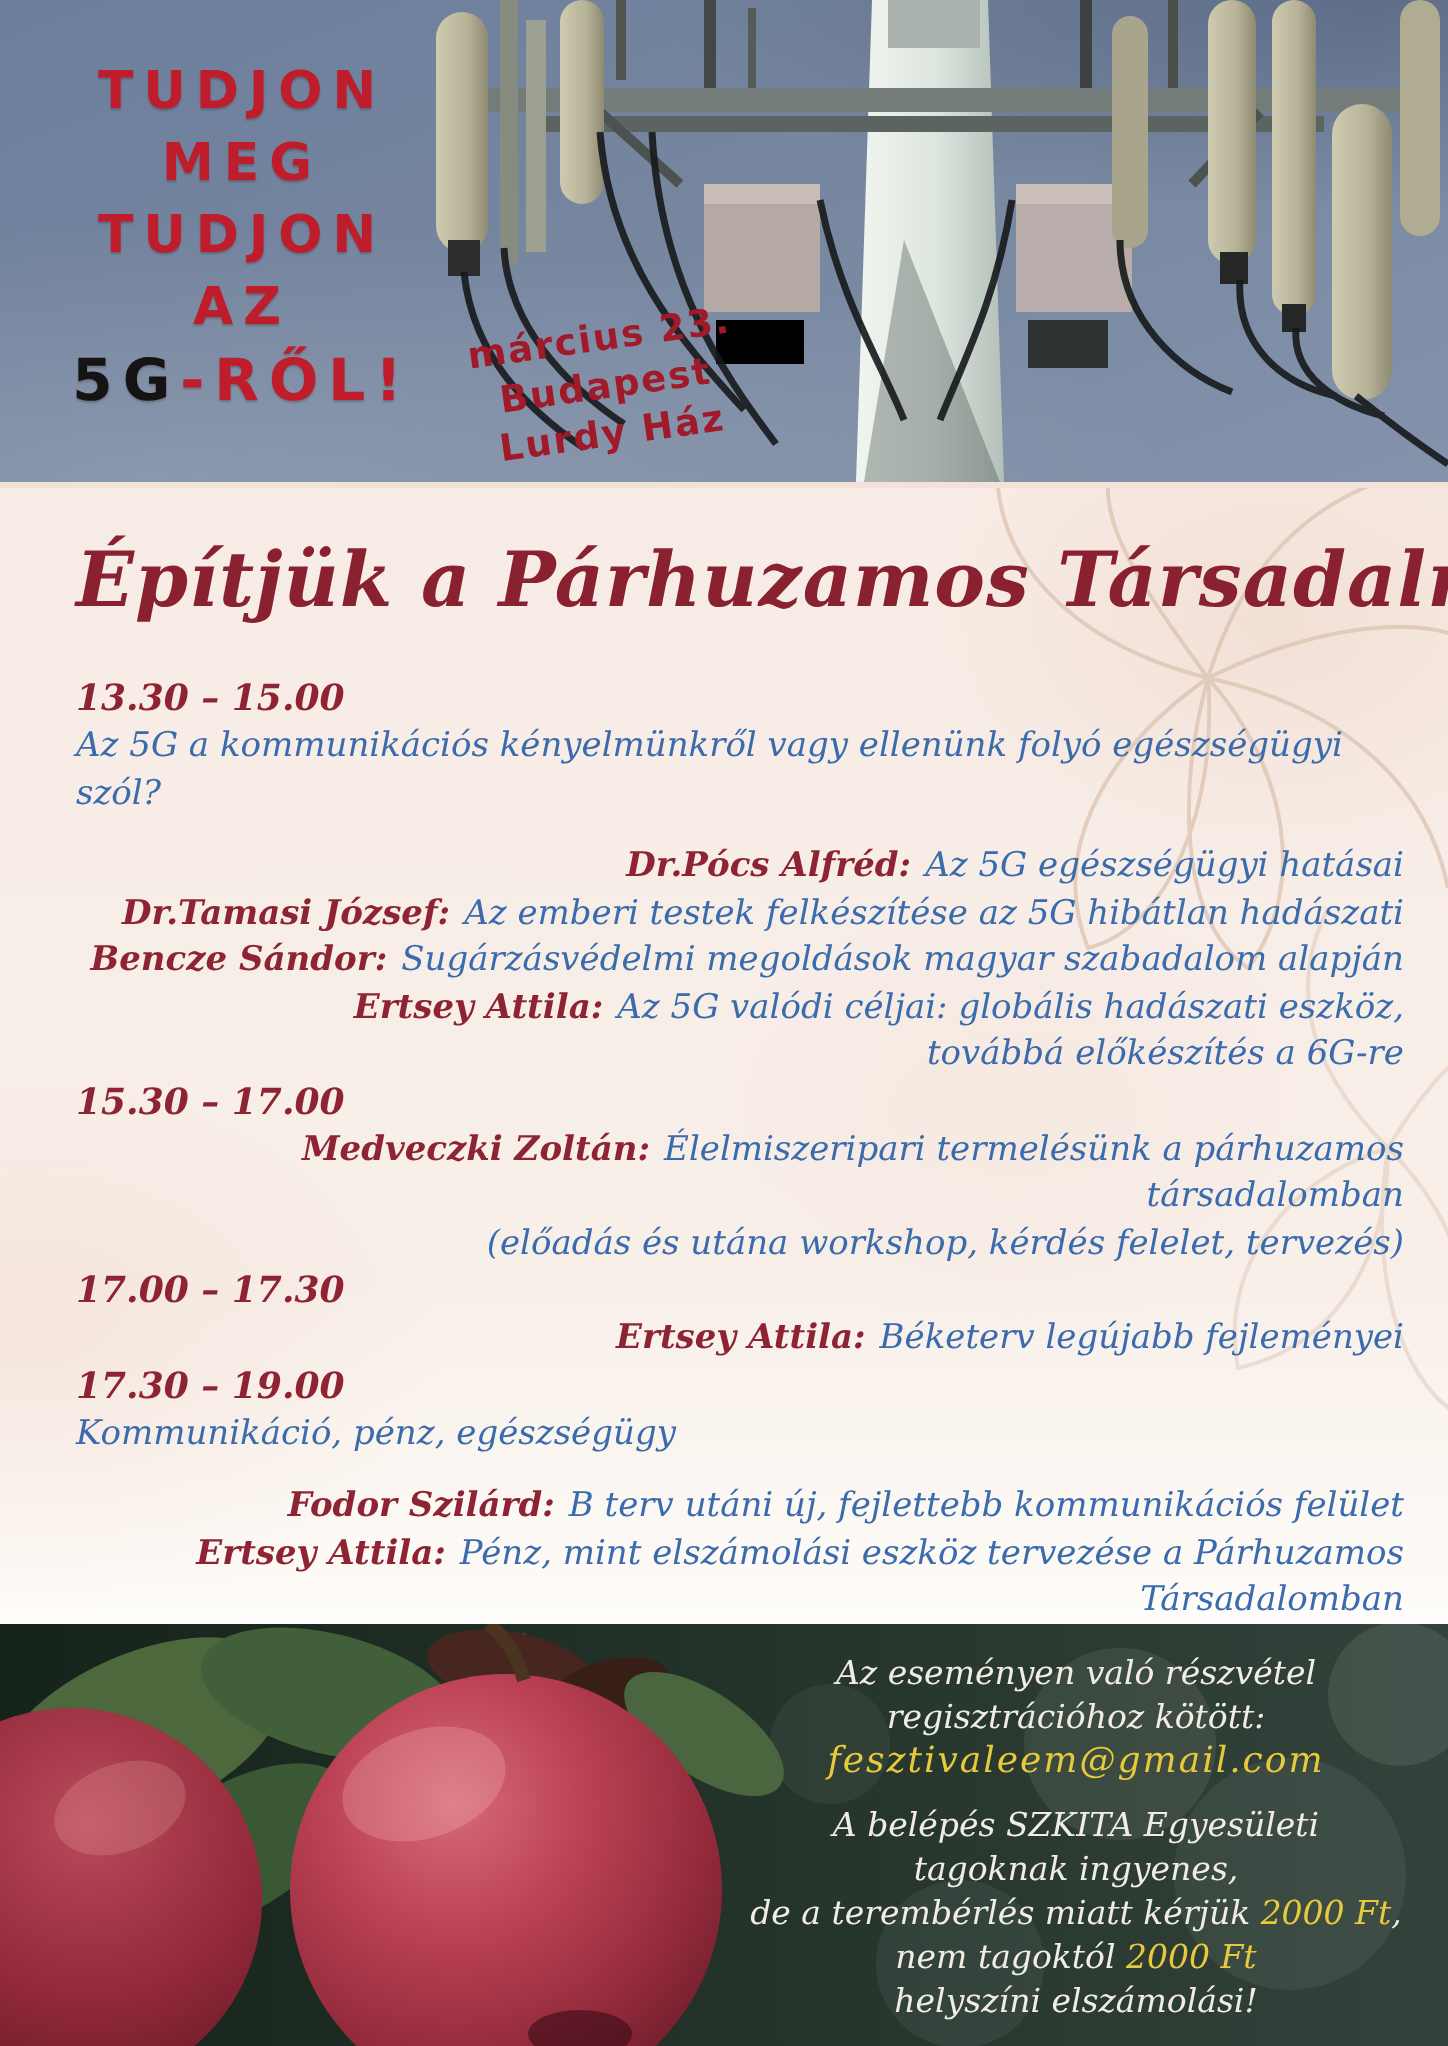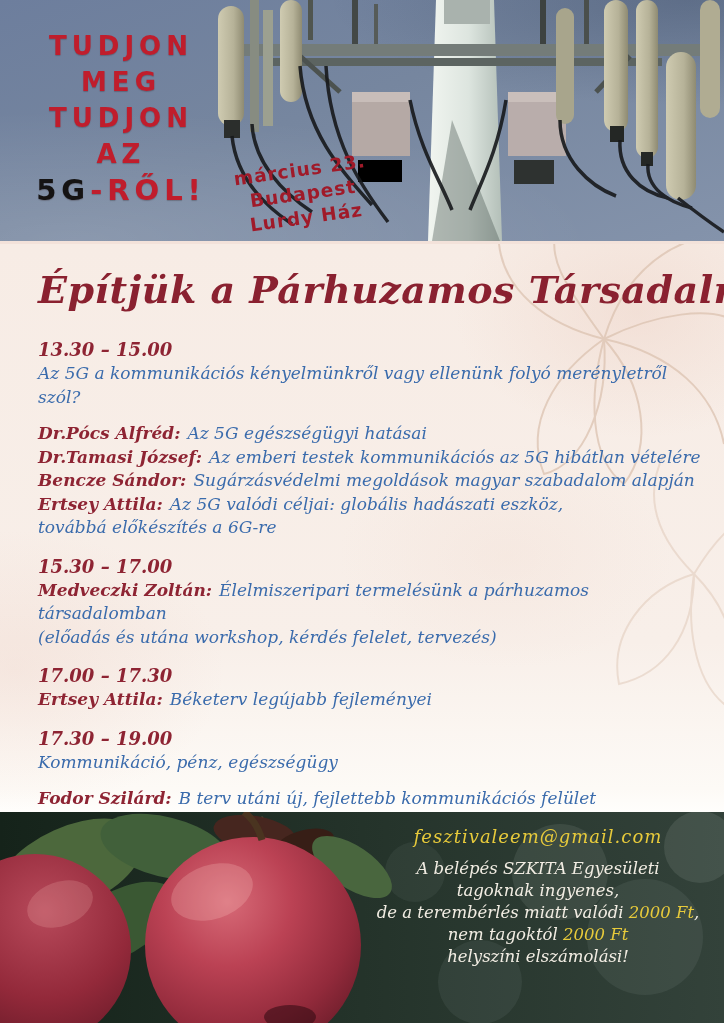--- a/index.html
+++ b/index.html
@@ -44,27 +44,27 @@
       radial-gradient(240px 160px at 70% 55%, rgba(240,216,204,0.25), rgba(240,216,204,0) 70%),
       linear-gradient(180deg,#f7ece5 0%, #f8efe9 70%, #fdfaf6 96%, #fffefc 100%);
     border-top:3px solid #f3e2da;
   }
   .floral{position:absolute;top:0;right:0;width:330px;height:480px;pointer-events:none;}
   .page-title{
     position:relative;margin:8px 0 24px 0;
     font-style:italic;font-weight:bold;color:#8a2130;
     font-size:38px;line-height:48px;white-space:nowrap;letter-spacing:0.5px;
   }
-  .session{position:relative;margin-top:15px;}
+  .session{position:relative;}
   .session:first-of-type{margin-top:0;}
   .time{font-style:italic;font-weight:bold;color:#8e2433;font-size:18px;line-height:24px;}
   .lede{font-style:italic;color:#3a6bac;font-size:17px;line-height:23.5px;}
   .talks{margin-top:0;}
   .talks.gap{margin-top:13px;}
-  .talk{font-style:italic;font-size:17px;line-height:23.5px;}
+  .talk{font-style:italic;font-size:17px;line-height:23.5px;text-align:right;}
   .talk .speaker{color:#8e2433;font-weight:bold;margin-right:7px;}
   .talk .topic{color:#3a6bac;}
 
   
   .footer{position:relative;width:724px;height:211px;overflow:hidden;background:#1c2a20;}
   .footer svg.apples{position:absolute;top:0;left:0;width:724px;height:211px;display:block;}
   .footer-text{
     position:absolute;left:362px;top:14px;width:352px;text-align:center;
     font-style:italic;color:#f2ede3;font-size:16.5px;line-height:22px;
   }
@@ -173,24 +173,24 @@
           <path d="M300,330 C250,345 215,390 225,440 C270,430 300,390 300,330 Z"></path>
           <path d="M300,330 C340,370 350,420 330,460 C300,435 292,380 300,330 Z"></path>
         </g>
       </g>
     </svg>
 
     <div class="page-title">Építjük a Párhuzamos Társadalmat!</div>
 
     <div class="session">
       <div class="time">13.30 – 15.00</div>
-      <div class="lede">Az 5G a kommunikációs kényelmünkről vagy ellenünk folyó merényletről szól?</div>
+      <div class="lede">Az 5G a kommunikációs kényelmünkről vagy ellenünk folyó egészségügyi szól?</div>
       <div class="talks gap">
         <div class="talk"><span class="speaker">Dr.Pócs Alfréd:</span><span class="topic">Az 5G egészségügyi hatásai</span></div>
-        <div class="talk"><span class="speaker">Dr.Tamasi József:</span><span class="topic">Az emberi testek kommunikációs az 5G hibátlan vételére</span></div>
+        <div class="talk"><span class="speaker">Dr.Tamasi József:</span><span class="topic">Az emberi testek felkészítése az 5G hibátlan hadászati</span></div>
         <div class="talk"><span class="speaker">Bencze Sándor:</span><span class="topic">Sugárzásvédelmi megoldások magyar szabadalom alapján</span></div>
         <div class="talk"><span class="speaker">Ertsey Attila:</span><span class="topic">Az 5G valódi céljai: globális hadászati eszköz,</span></div>
         <div class="talk"><span class="topic">továbbá előkészítés a 6G-re</span></div>
       </div>
     </div>
 
     <div class="session">
       <div class="time">15.30 – 17.00</div>
       <div class="talks">
         <div class="talk"><span class="speaker">Medveczki Zoltán:</span><span class="topic">Élelmiszeripari termelésünk a párhuzamos társadalomban</span></div>
@@ -261,25 +261,27 @@
       <ellipse cx="60" cy="92" rx="34" ry="22" fill="rgba(255,205,195,0.18)" transform="rotate(-20 60 92)"></ellipse>
 
       <circle cx="253" cy="133" r="108" fill="url(#apG1)"></circle>
       <ellipse cx="212" cy="80" rx="42" ry="27" fill="rgba(255,210,200,0.22)" transform="rotate(-18 212 80)"></ellipse>
       <ellipse cx="290" cy="205" rx="26" ry="12" fill="rgba(46,10,16,0.55)"></ellipse>
       <path d="M262,28 C258,14 252,6 244,0" stroke="#4a3420" stroke-width="7" fill="none"></path>
     </svg>
 
     <div class="footer-text">
       <div class="para">
+        <div>Az eseményen való részvétel</div>
+        <div>regisztrációhoz kötött:</div>
         <div class="email">fesztivaleem@gmail.com</div>
       </div>
       <div class="para">
         <div>A belépés SZKITA Egyesületi</div>
         <div>tagoknak ingyenes,</div>
-        <div><span>de a terembérlés miatt valódi </span><span class="fee">2000 Ft</span><span>,</span></div>
+        <div><span>de a terembérlés miatt kérjük </span><span class="fee">2000 Ft</span><span>,</span></div>
         <div><span>nem tagoktól </span><span class="fee">2000 Ft</span></div>
         <div>helyszíni elszámolási!</div>
       </div>
     </div>
   </div>
 
 </div>
 
 </body></html>

